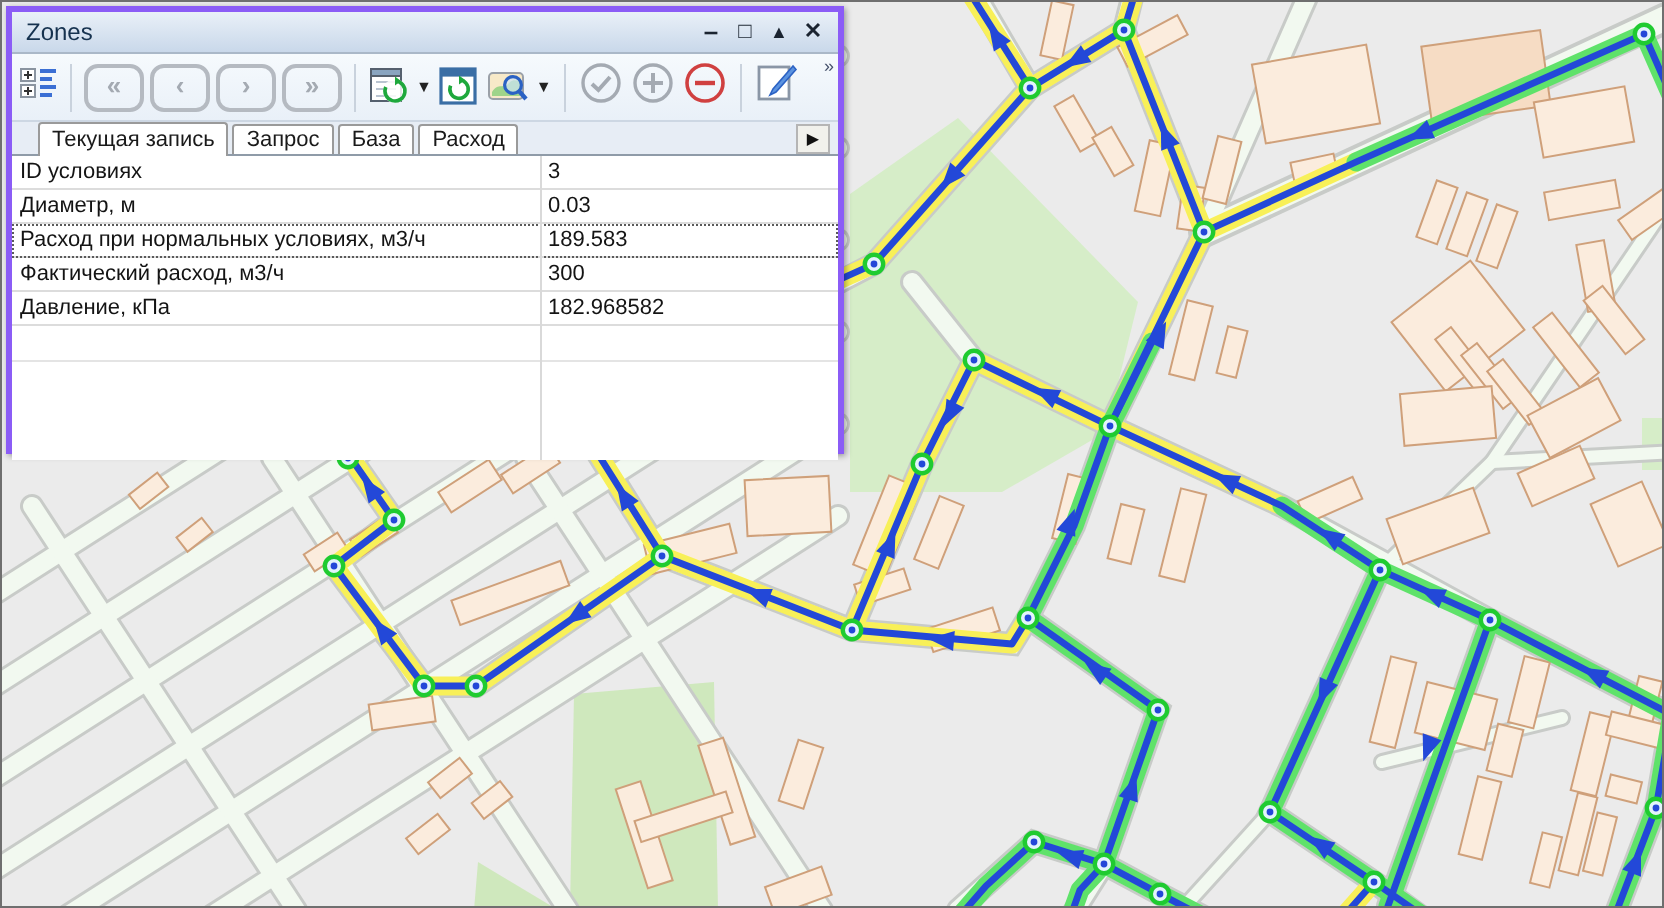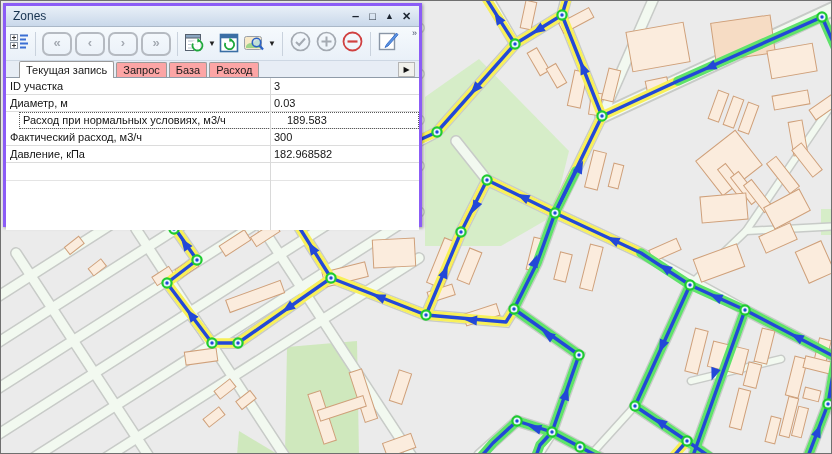--- a/index.html
+++ b/index.html
@@ -15,29 +15,29 @@
   .winbtn{width:17px;text-align:center;font-size:11px;font-weight:bold;color:#1b2430;cursor:default;line-height:18px;}
   .toolbar{height:33px;display:flex;align-items:center;padding:0 4px;gap:3px;position:relative;
            background:linear-gradient(#f6fafd,#e9f0f8);border-bottom:1px solid #cdd7e3;}
   .sep{width:1px;height:24px;background:#c9d2dd;margin:0 3px;}
   .navbtn{width:26px;height:20px;border:2px solid #b5bac1;border-radius:7px;color:#a4aab2;
           font-size:13px;font-weight:bold;text-align:center;line-height:17px;background:transparent;}
   .tico{display:flex;align-items:center;}
   .caret{font-size:8px;color:#222;margin-left:1px;}
   .overflow{position:absolute;right:3px;top:1px;font-size:9px;color:#44506a;letter-spacing:-1px;}
   .tabs{height:16px;display:flex;align-items:flex-end;padding-left:13px;border-bottom:1px solid #8f9ba8;background:#e7edf5;position:relative;}
-  .tab{font-size:11px;color:#1a1a1a;background:#fca5a5;border:1px solid #9a9a9a;border-bottom:none;
+  .tab{font-size:11px;color:#1a1a1a;background:#ffffff;border:1px solid #9a9a9a;border-bottom:none;
        padding:0 6px;height:14px;line-height:14px;margin-right:2px;border-radius:2px 2px 0 0;}
   .tab.active{background:#ffffff;height:16px;line-height:16px;margin-bottom:-1px;z-index:2;}
   .tabscroll{position:absolute;right:4px;top:1px;width:15px;height:13px;background:#f1f1ec;border:1px solid #b5b5b5;
              font-size:8px;color:#111;text-align:center;line-height:13px;}
   .grid{position:relative;background:#fff;height:152px;font-size:11px;color:#141414;}
   .vdiv{position:absolute;left:264px;top:0;bottom:0;border-left:1px solid #d9d9d9;}
   .grow{position:absolute;left:0;right:0;height:17px;border-bottom:1px solid #dcdcdc;box-sizing:border-box;}
-  .grow.focused{outline:1px dotted #5a5a5a;outline-offset:-1px;margin-left:13px;}
+  .grow.focused{outline:1px dotted #5a5a5a;outline-offset:-1px;}
   .gl{position:absolute;left:4px;top:2px;white-space:nowrap;}
   .gv{position:absolute;left:268px;top:2px;white-space:nowrap;}
   .xline{position:absolute;left:0;right:0;top:102px;border-top:1px solid #e4e4e4;}
 </style>
 </head>
 <body>
 
 <div class="screen">
 
   <svg class="map-svg" width="832" height="454" viewBox="0 0 832 454">
@@ -424,21 +424,21 @@
     <div class="tabs">
       <span class="tab active">Текущая запись</span>
       <span class="tab">Запрос</span>
       <span class="tab">База</span>
       <span class="tab">Расход</span>
       <span class="tabscroll">▶</span>
     </div>
 
     <div class="grid">
       <div class="grow" style="top:0">
-        <span class="gl">ID участка</span>
+        <span class="gl">ID условиях</span>
         <span class="gv">3</span>
       </div>
       <div class="grow" style="top:17px">
         <span class="gl">Диаметр, м</span>
         <span class="gv">0.03</span>
       </div>
       <div class="grow focused" style="top:34px">
         <span class="gl">Расход при нормальных условиях, м3/ч</span>
         <span class="gv">189.583</span>
       </div>

